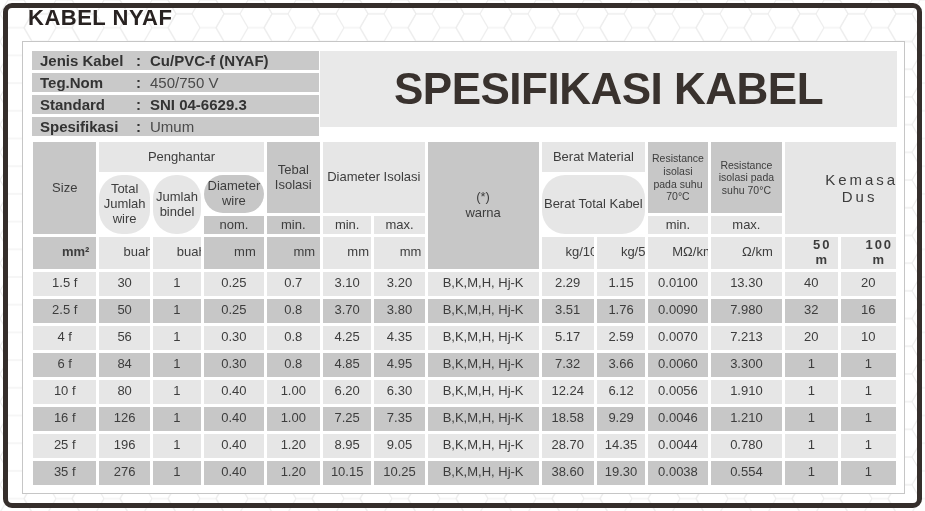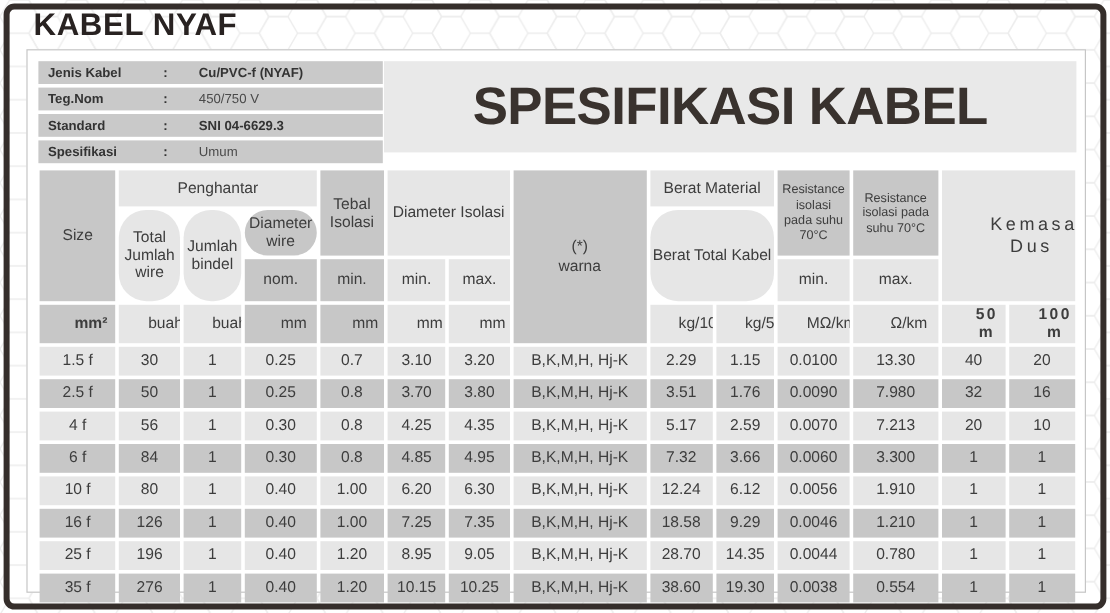--- a/index.html
+++ b/index.html
@@ -9,36 +9,36 @@
     font-family:"Liberation Sans", sans-serif;
     color:#3d3d3d;
   }
   .bg-svg{position:absolute;left:0;top:0;z-index:0;}
   .frame{
     position:absolute;left:3px;top:3px;right:3px;bottom:3px;
     border:5px solid #352e2b;border-radius:9px;z-index:1;pointer-events:none;
   }
   .page-title{
     position:absolute;left:28px;top:5px;z-index:2;
-    font-size:26px;font-weight:bold;color:#282221;letter-spacing:.5px;
+    font-size:22px;font-weight:bold;color:#282221;letter-spacing:.5px;
   }
   .panel{
     position:absolute;left:22px;top:41px;width:883px;height:453px;z-index:2;
     background:#ffffff;border:1px solid #c6c6c6;box-sizing:border-box;
   }
   
   .info-box{position:absolute;left:9px;top:9px;width:287px;}
   .info-bar{
     background:#c9c9c9;height:19px;margin-bottom:3px;
     display:flex;align-items:center;padding-left:8px;box-sizing:border-box;
-    font-size:11px;
+    font-size:15px;
   }
   .info-label{font-weight:bold;width:96px;color:#333;}
   .info-colon{font-weight:bold;color:#333;}
-  .info-value{margin-left:26px;color:#4a4a4a;}
+  .info-value{margin-left:9px;color:#4a4a4a;}
   .info-value.bold{font-weight:bold;color:#333;}
   
   .spec-title-box{
     position:absolute;left:297px;top:9px;width:577px;height:76px;
     background:#e9e9e9;display:flex;align-items:center;justify-content:center;
   }
   .spec-title{
     font-size:44px;font-weight:bold;color:#39322e;letter-spacing:-.5px;
   }
   
@@ -48,21 +48,21 @@
     font-size:13px;color:#3d3d3d;
   }
   th,td{
     text-align:center;vertical-align:middle;font-weight:normal;
     padding:1px 2px;box-sizing:border-box;overflow:hidden;line-height:1.15;
   }
   .lt{background:#e6e6e6;}
   .dk{background:#c7c7c7;}
   .h1{height:30px;}
   .h2{height:38px;border-radius:23px;}
-  .h3{height:35px;margin-top:45px;}
+  .h3{height:18px;margin-top:45px;}
   .hu{height:25px;padding-left:24px;}
   tbody td{height:24px;font-size:13px;}
   .small{font-size:10.5px;line-height:1.2;}
   .spread{letter-spacing:3px;font-size:15px;padding-left:40px;}
   .spread-sm{letter-spacing:2px;font-weight:bold;}
   .bold{font-weight:bold;}
   .warna-cell div{line-height:1.3;}
 </style>
 </head>
 <body>

